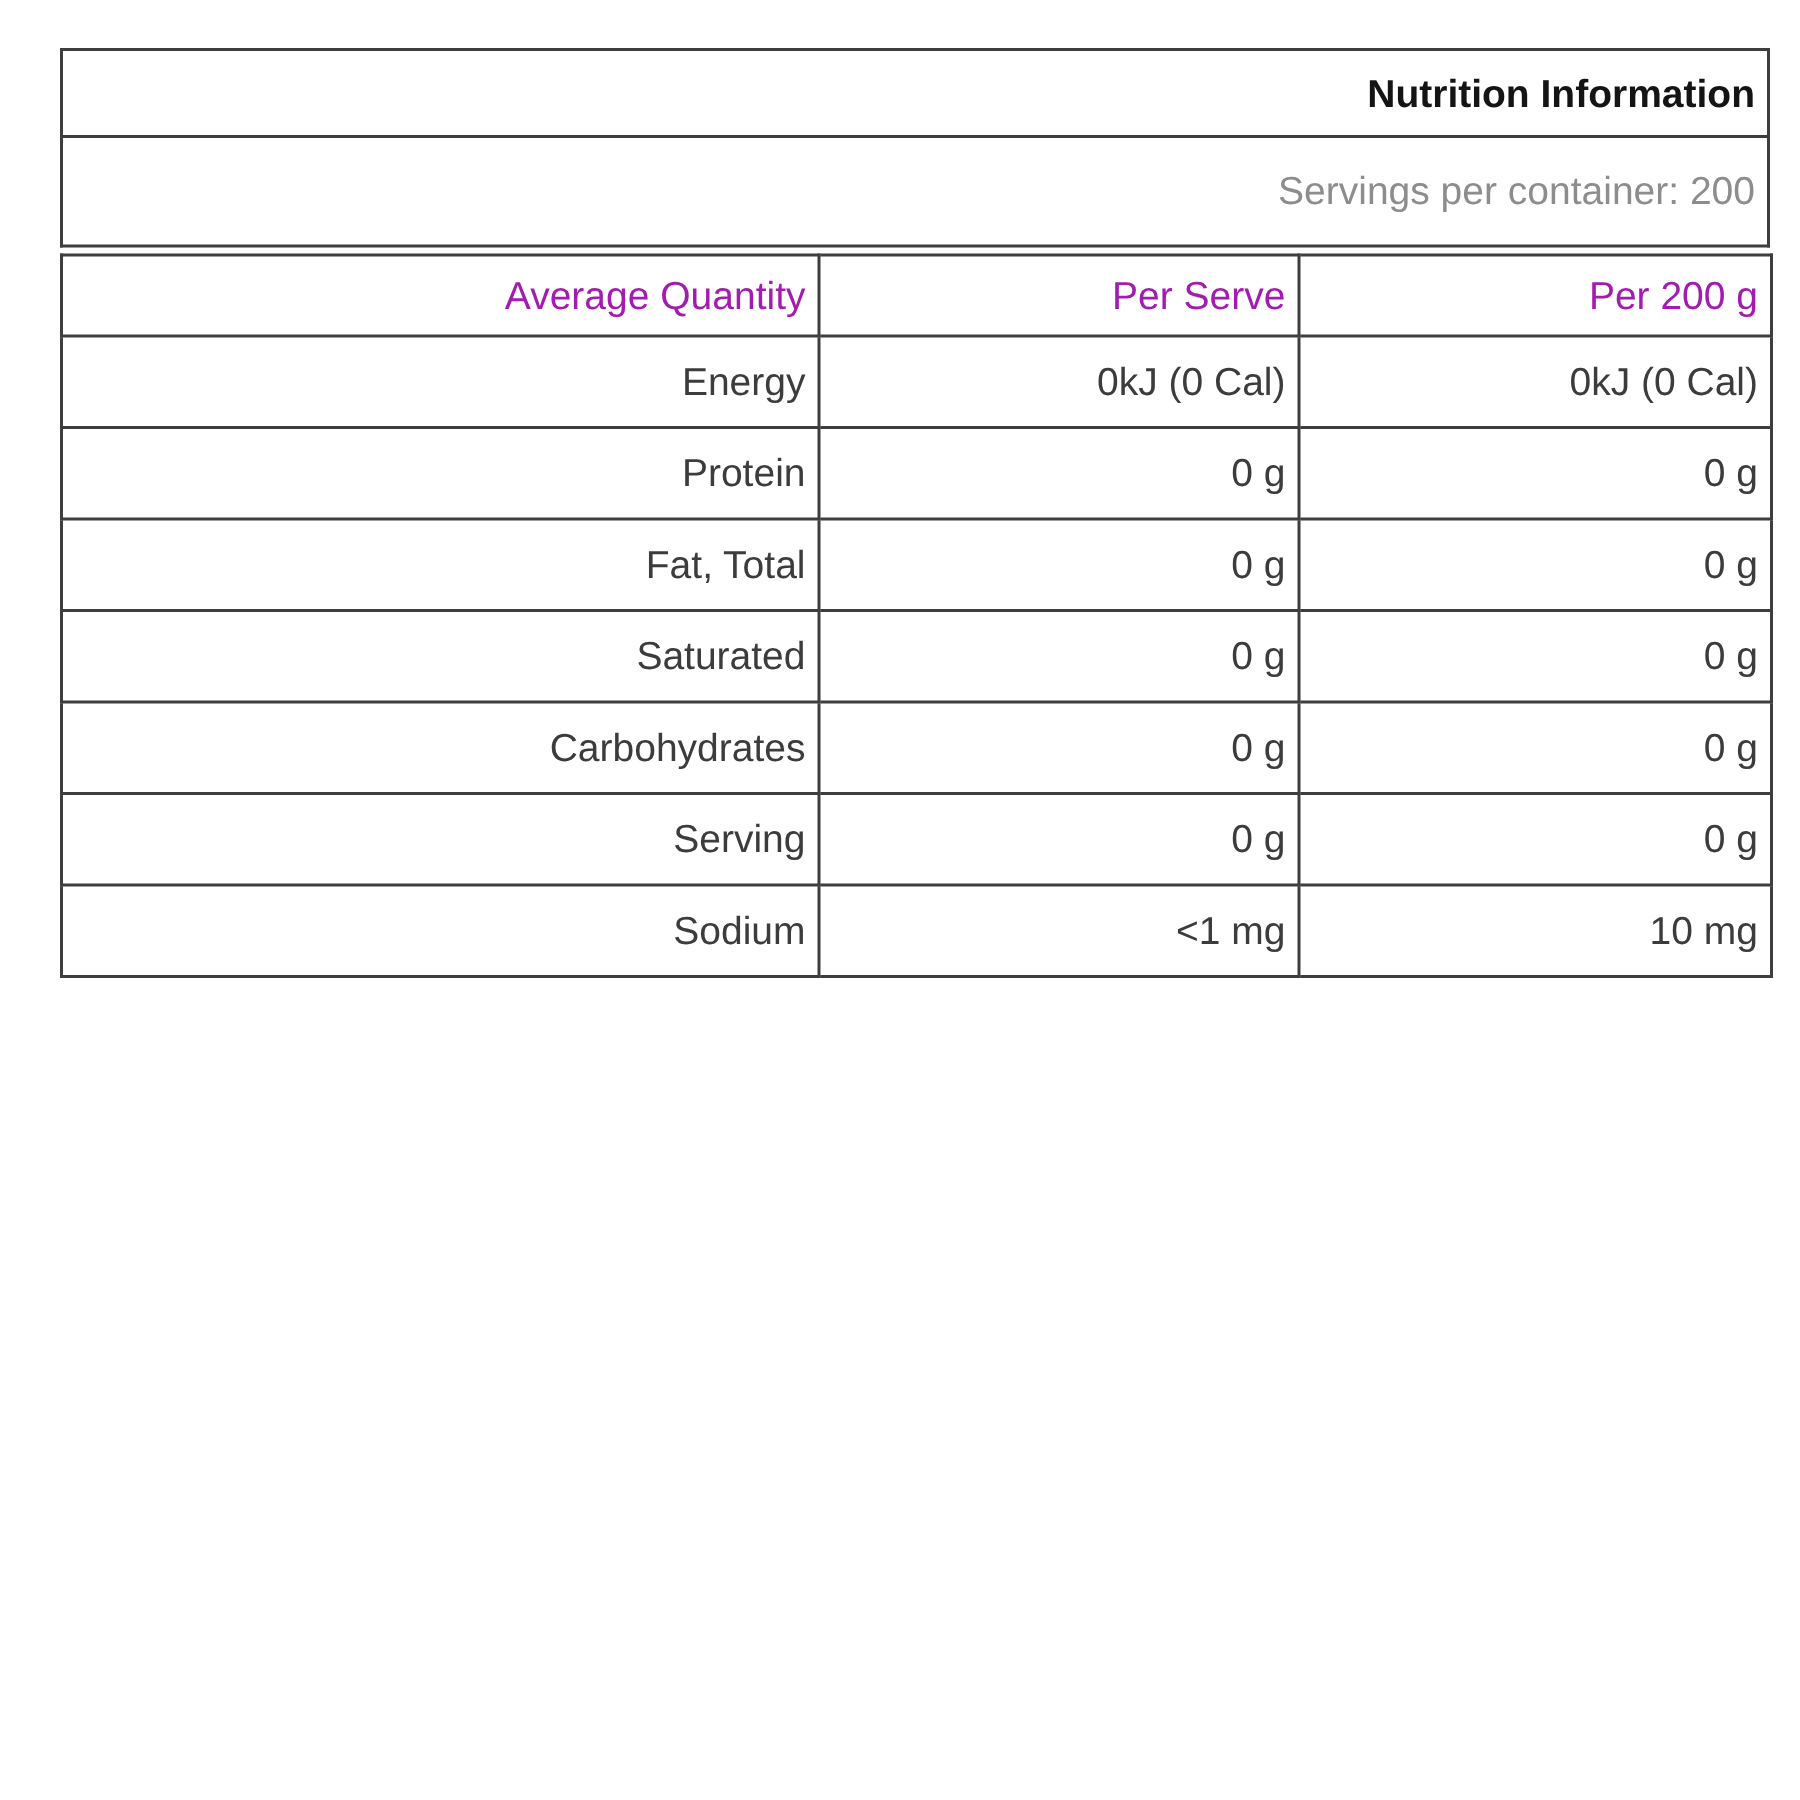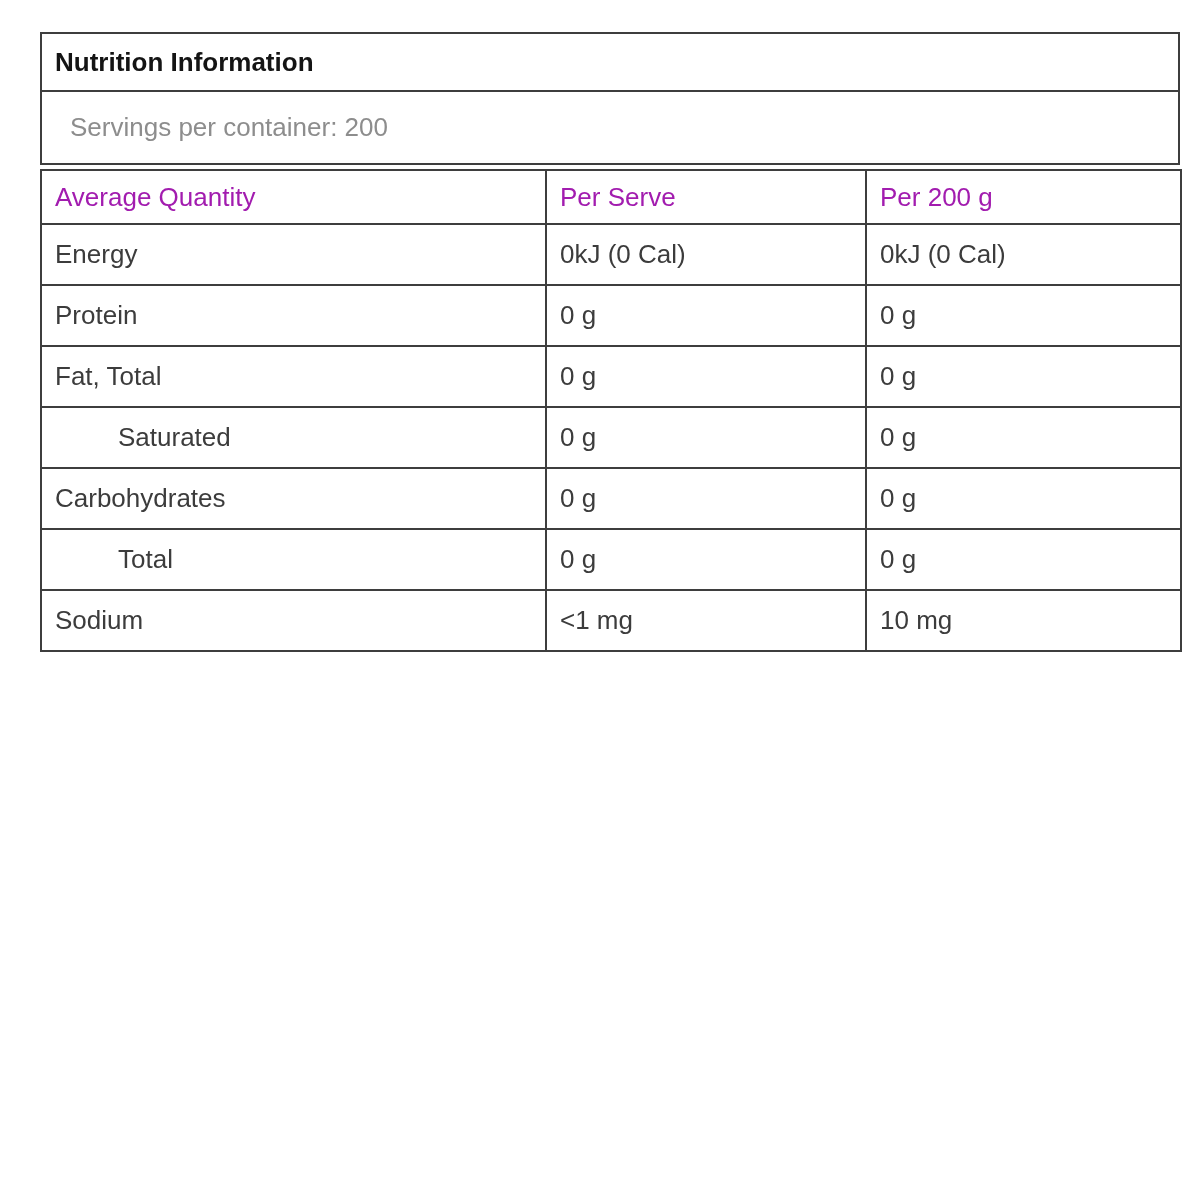--- a/index.html
+++ b/index.html
@@ -23,21 +23,21 @@
   table {
     border-collapse: collapse;
     width: 1140px;
     table-layout: fixed;
     font-size: 26px;
     color: #3c3c3c;
   }
   td, th {
     border: 2px solid #3e3e3e;
     padding: 0 8px 0 13px;
-    text-align: left;
+    text-align: right;
     vertical-align: middle;
     overflow: hidden;
     white-space: nowrap;
   }
   
   .info-table .title-row td {
     height: 56px;
     font-weight: bold;
     color: #141414;
   }
@@ -116,21 +116,21 @@
       <td class="sub-label">Saturated</td>
       <td>0 g</td>
       <td>0 g</td>
     </tr>
     <tr>
       <td>Carbohydrates</td>
       <td>0 g</td>
       <td>0 g</td>
     </tr>
     <tr>
-      <td class="sub-label">Total</td>
+      <td class="sub-label">Serving</td>
       <td>0 g</td>
       <td>0 g</td>
     </tr>
     <tr>
       <td>Sodium</td>
       <td>&lt;1 mg</td>
       <td>10 mg</td>
     </tr>
   </tbody>
     </table>

